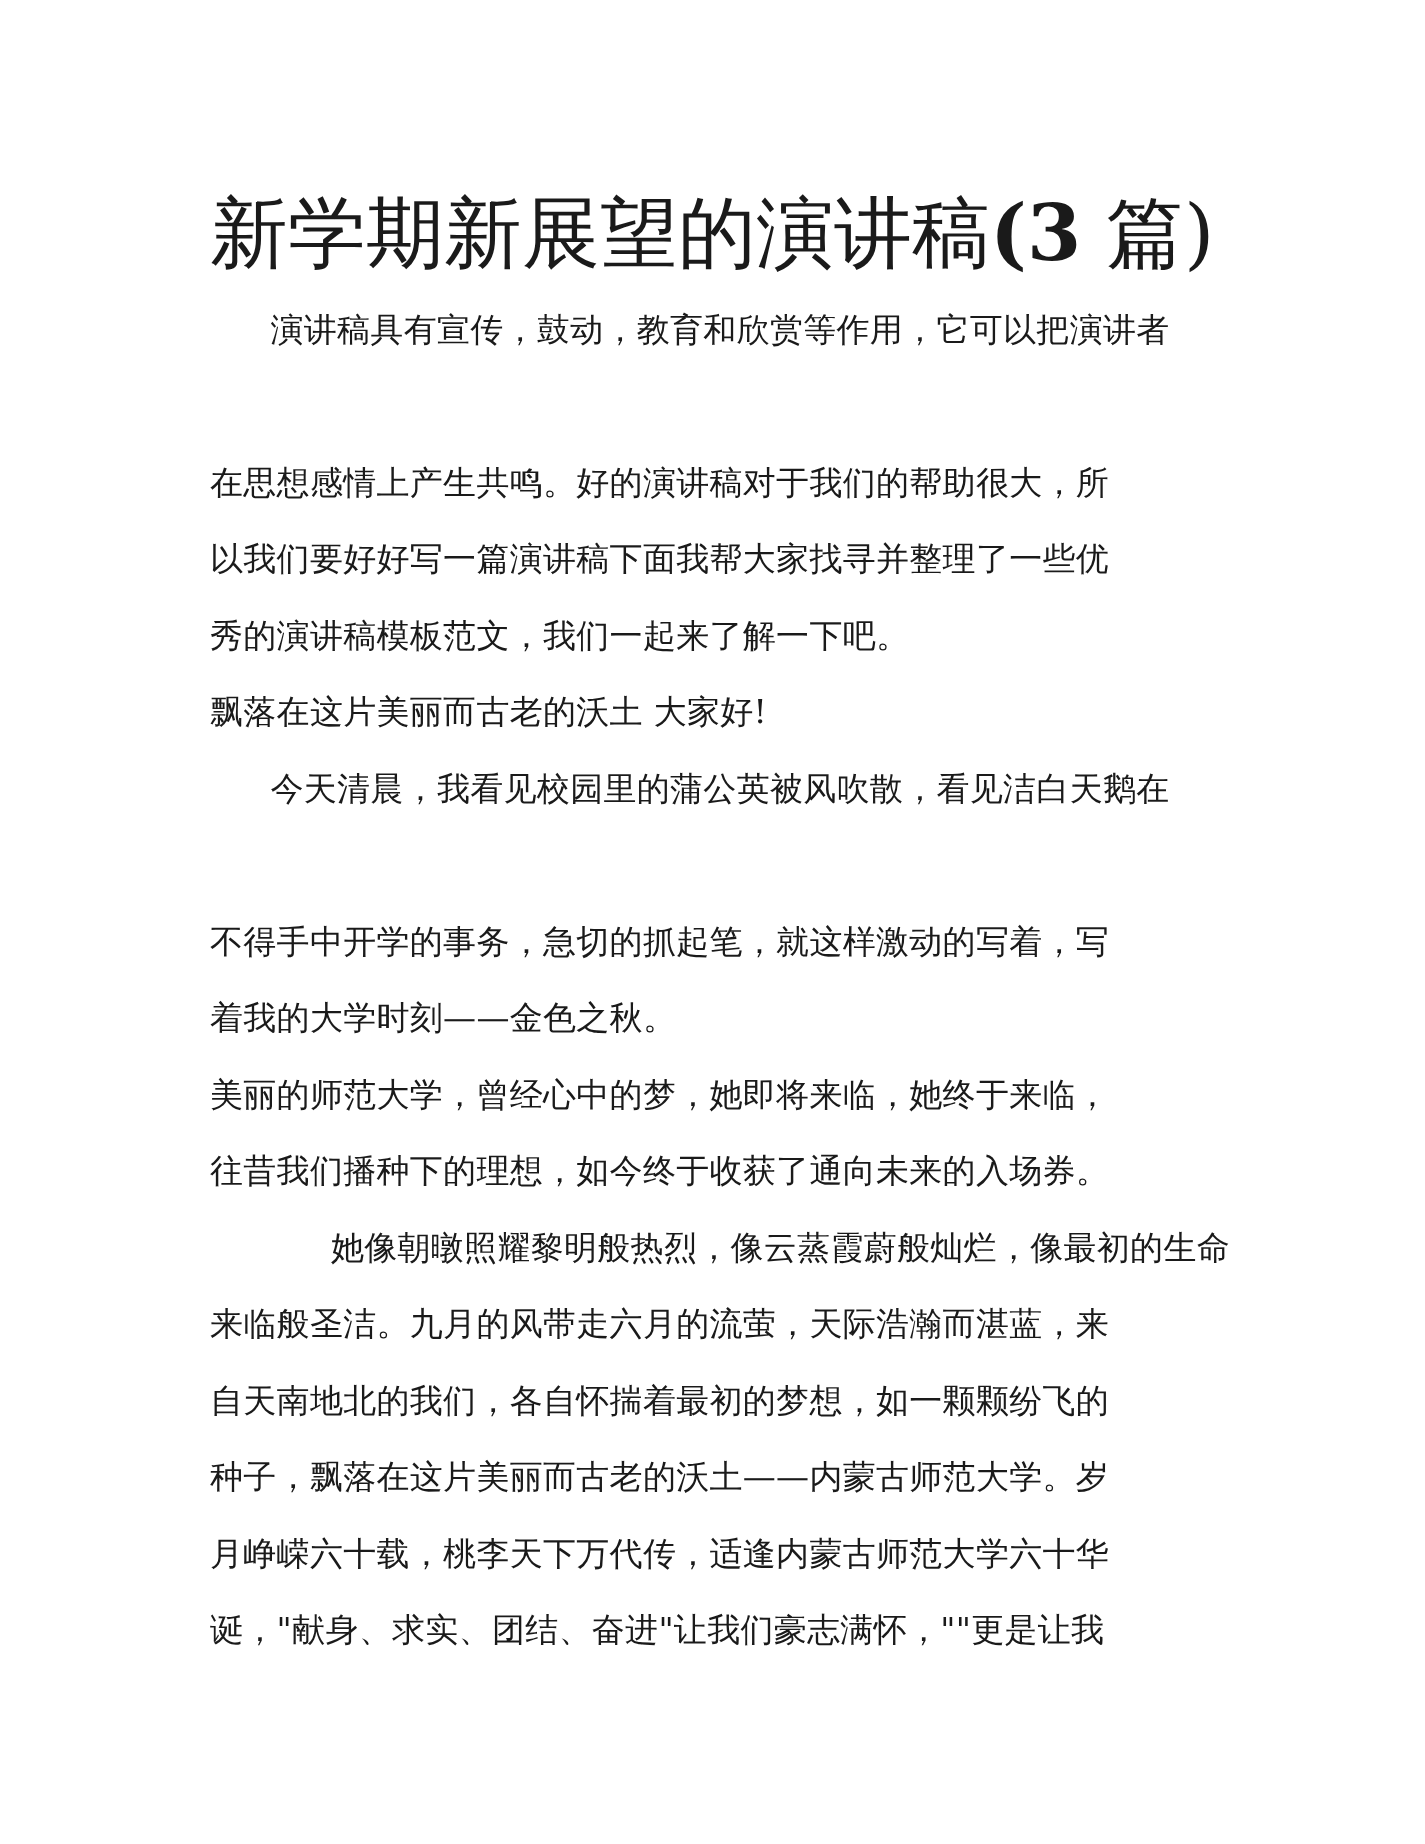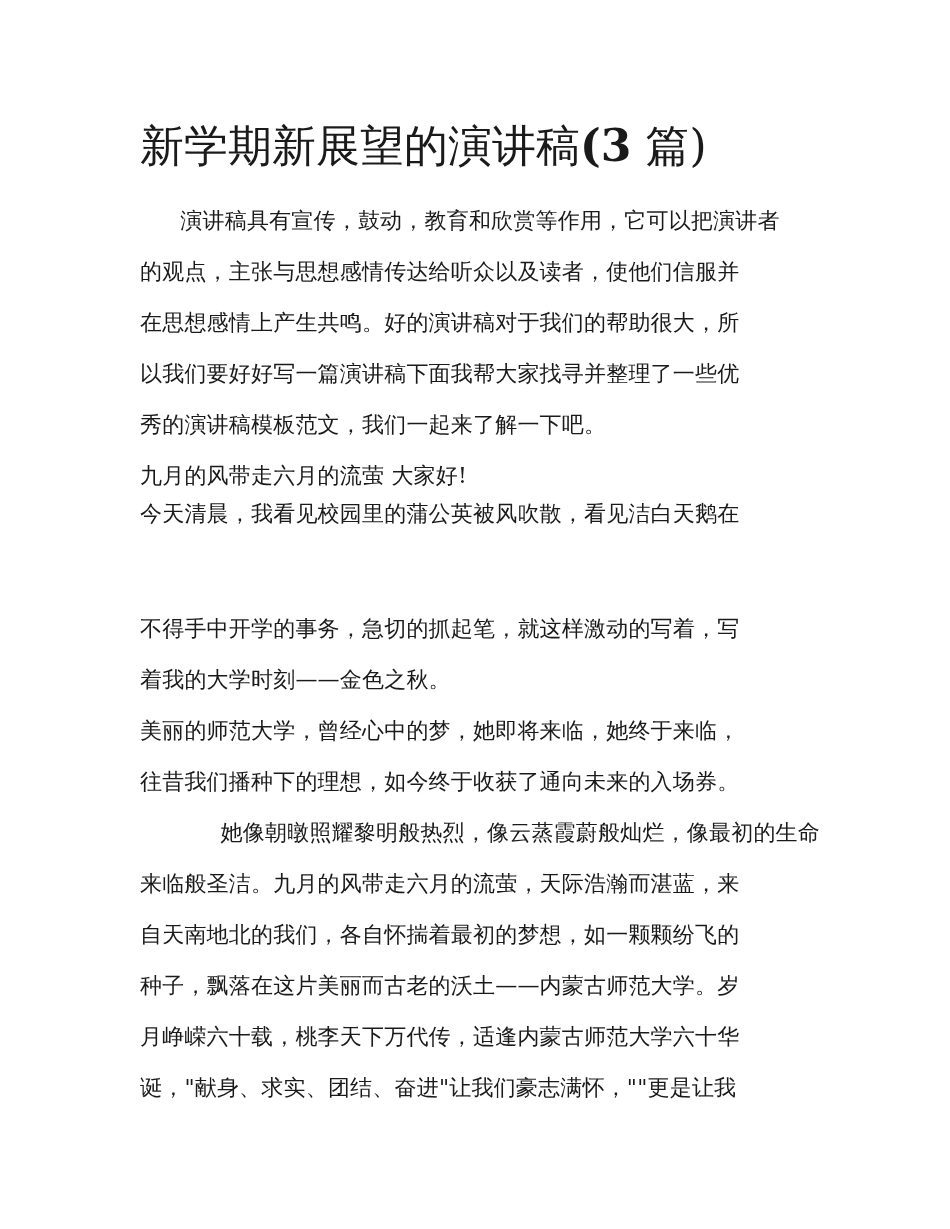--- a/index.html
+++ b/index.html
@@ -19,23 +19,23 @@
       position: absolute;
       left: 0;
       top: 0;
       width: 950px;
       height: 1229px;
       background: #ffffff;
     }
     .title {
       position: absolute;
       left: 140px;
-      top: 116px;
+      top: 126px;
       width: 700px;
-      font-size: 44px;
+      font-size: 52px;
       line-height: 60px;
       white-space: nowrap;
       font-weight: normal;
       margin: 0;
       letter-spacing: 0px;
     }
     .title .bold {
       font-weight: bold;
     }
     .line {
@@ -48,28 +48,27 @@
       letter-spacing: 0.2px;
     }
   </style>
 </head>
 <body>
 
 <div class="page">
   <h1 class="title"><span>新学期新展望的演讲稿</span><span class="bold">(3</span><span> 篇)</span></h1>
 
   <div class="line" style="top:205px;text-align:center;">演讲稿具有宣传，鼓动，教育和欣赏等作用，它可以把演讲者</div>
-  <div class="line" style="top:256px;">的观点，主张与思想感情传达给听众以及读者，使他们信服并</div>
   <div class="line" style="top:307px;">在思想感情上产生共鸣。好的演讲稿对于我们的帮助很大，所</div>
   <div class="line" style="top:358px;">以我们要好好写一篇演讲稿下面我帮大家找寻并整理了一些优</div>
   <div class="line" style="top:409px;">秀的演讲稿模板范文，我们一起来了解一下吧。</div>
 
-  <div class="line" style="top:460px;">九月的风带走六月的流萤 大家好!</div>
+  <div class="line" style="top:460px;">飘落在这片美丽而古老的沃土 大家好!</div>
 
-  <div class="line" style="top:498px;">今天清晨，我看见校园里的蒲公英被风吹散，看见洁白天鹅在</div>
+  <div class="line" style="top:511px;text-align:center;">今天清晨，我看见校园里的蒲公英被风吹散，看见洁白天鹅在</div>
   <div class="line" style="top:613px;">不得手中开学的事务，急切的抓起笔，就这样激动的写着，写</div>
   <div class="line" style="top:664px;">着我的大学时刻——金色之秋。</div>
 
   <div class="line" style="top:715px;">美丽的师范大学，曾经心中的梦，她即将来临，她终于来临，</div>
   <div class="line" style="top:766px;">往昔我们播种下的理想，如今终于收获了通向未来的入场券。</div>
   <div class="line" style="top:817px;text-align:right;">她像朝暾照耀黎明般热烈，像云蒸霞蔚般灿烂，像最初的生命</div>
   <div class="line" style="top:868px;">来临般圣洁。九月的风带走六月的流萤，天际浩瀚而湛蓝，来</div>
   <div class="line" style="top:919px;">自天南地北的我们，各自怀揣着最初的梦想，如一颗颗纷飞的</div>
   <div class="line" style="top:970px;">种子，飘落在这片美丽而古老的沃土——内蒙古师范大学。岁</div>
   <div class="line" style="top:1021px;">月峥嵘六十载，桃李天下万代传，适逢内蒙古师范大学六十华</div>

